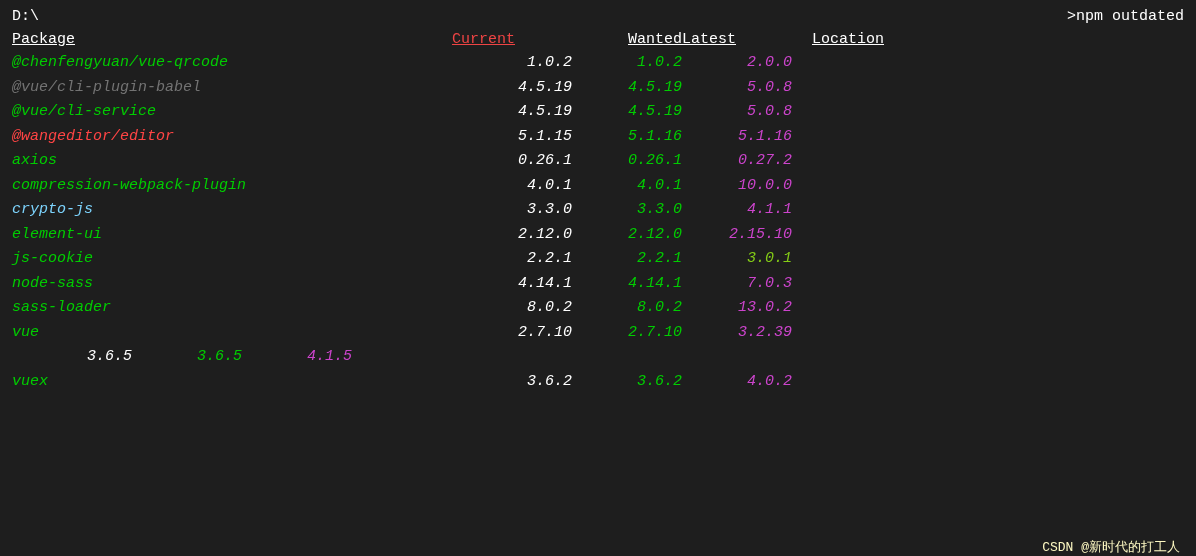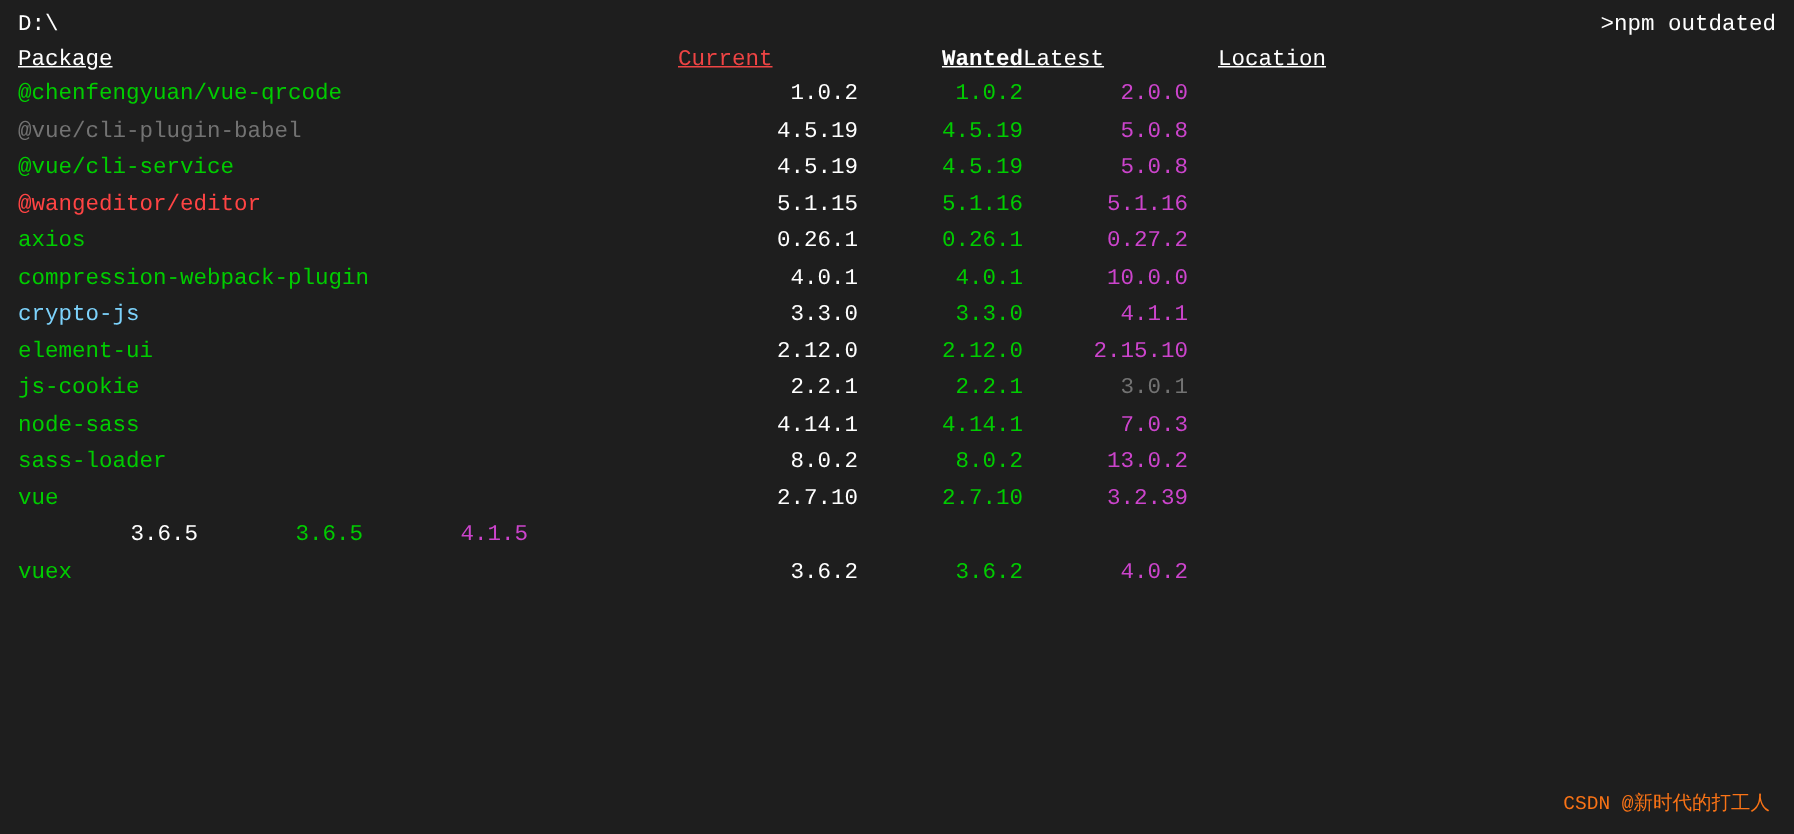--- a/index.html
+++ b/index.html
@@ -63,21 +63,20 @@
       width: 120px;
       color: #ef4444;
       text-decoration: underline;
     }
 
     .col-wanted-header {
       width: 110px;
       text-align: right;
       color: #ffffff;
       text-decoration: underline;
-      font-weight: bold;
     }
 
     .col-latest-header {
       width: 110px;
       text-align: left;
       color: #ffffff;
       text-decoration: underline;
     }
 
     .col-location-header {
@@ -85,20 +84,21 @@
       text-align: left;
       padding-left: 20px;
       color: #ffffff;
       text-decoration: underline;
     }
 
     .data-row {
       display: flex;
       margin-bottom: 2px;
       line-height: 1.5;
+      font-style: italic;
     }
 
     .col-package {
       width: 440px;
       color: #00cc00;
     }
 
     .col-current {
       width: 120px;
       text-align: right;
@@ -118,23 +118,23 @@
     }
 
     .col-location {
       width: 120px;
       padding-left: 20px;
       color: #888888;
     }
 
     .watermark {
       position: absolute;
-      bottom: 12px;
+      bottom: 0;
       right: 16px;
-      color: #f97316;
+      color: #fef9c3;
       font-size: 13px;
       font-family: 'Courier New', Courier, monospace;
     }
   </style>
 </head>
 <body>
 
 <div class="terminal">
   <div class="top-bar">
     <span class="path">D:\</span>
@@ -204,21 +204,21 @@
       <span class="col-package" style="color:#00cc00">element-ui</span>
       <span class="col-current">2.12.0</span>
       <span class="col-wanted" style="color:#00cc00">2.12.0</span>
       <span class="col-latest" style="color:#cc44cc">2.15.10</span>
       <span class="col-location"></span>
     </div>
         <div class="data-row">
       <span class="col-package" style="color:#00cc00">js-cookie</span>
       <span class="col-current">2.2.1</span>
       <span class="col-wanted" style="color:#00cc00">2.2.1</span>
-      <span class="col-latest" style="color:#737373">3.0.1</span>
+      <span class="col-latest" style="color:#84cc16">3.0.1</span>
       <span class="col-location"></span>
     </div>
         <div class="data-row">
       <span class="col-package" style="color:#00cc00">node-sass</span>
       <span class="col-current">4.14.1</span>
       <span class="col-wanted" style="color:#00cc00">4.14.1</span>
       <span class="col-latest" style="color:#cc44cc">7.0.3</span>
       <span class="col-location"></span>
     </div>
         <div class="data-row">

